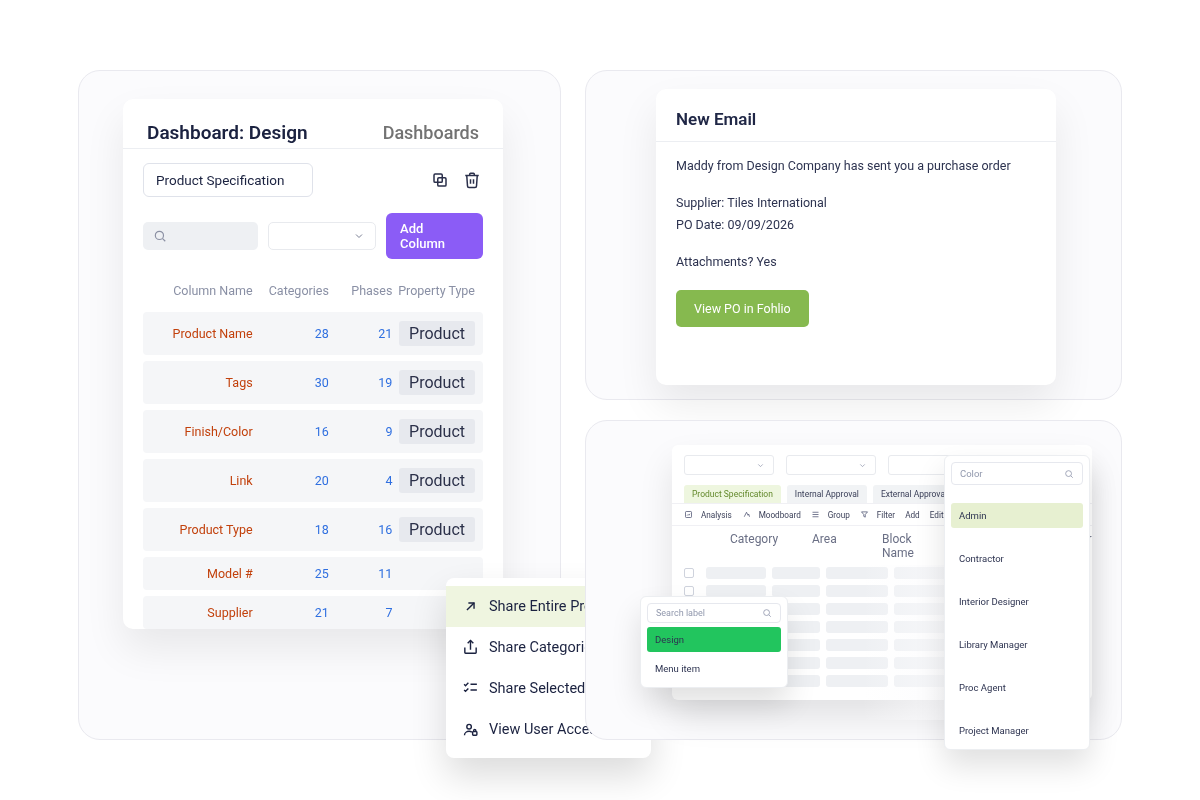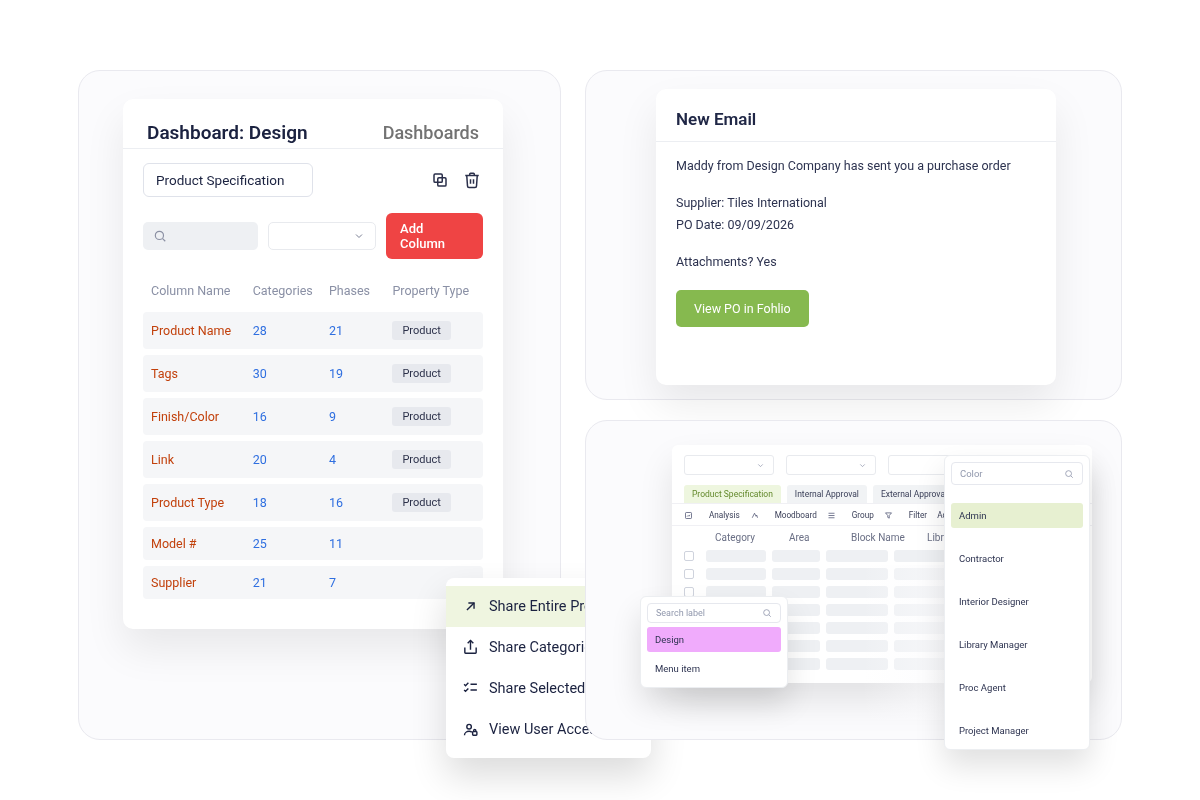--- a/index.html
+++ b/index.html
@@ -60,47 +60,48 @@
   .search-pill svg { width: 14px; height: 14px; color: #8b90a3; }
   .blank-dd {
     width: 112px; height: 28px; border-radius: 5px;
     background: #fff; border: 1px solid #e8eaee;
     display: flex; align-items: center; justify-content: flex-end;
     padding-right: 10px;
   }
   .blank-dd svg { width: 12px; height: 12px; color: #7a7f94; }
   .add-col-btn {
     margin-left: auto;
-    background: #ef4444; color: #fff;
+    background: #8b5cf6; color: #fff;
     border-radius: 6px; padding: 8px 14px;
     font-size: 13px; font-weight: 500;
     cursor: pointer;
   }
 
   .tbl {
     padding: 4px 20px 0 20px;
+    text-align: right;
   }
   .tbl-head, .tbl-row {
     display: grid;
     grid-template-columns: 1.6fr 1.2fr 1fr 1.3fr;
     align-items: center;
     font-size: 12.5px;
   }
   .tbl-head { color: #8a90a5; padding: 8px 8px; }
   .tbl-row {
     background: #f5f6f8; margin-top: 6px;
     border-radius: 4px; padding: 9px 8px;
   }
   .tbl-row .col-name { color: #c2410c; }
   .tbl-row .col-cat, .tbl-row .col-ph { color: #2f6fe0; cursor: pointer; }
   .prop-chip {
     display: inline-block;
     background: #e7e9ee; color: #2c314a;
     border-radius: 3px; padding: 3px 10px;
-    font-size: 11px;
+    font-size: 16px;
   }
 
   
   .share-menu {
     position: absolute;
     left: 367px; top: 507px;
     width: 205px;
     background: #fff;
     border-radius: 8px;
     box-shadow: 0 18px 36px rgba(0,0,0,0.14);
@@ -169,28 +170,28 @@
     display: flex; align-items: center; justify-content: center;
     font-size: 10px; color: #5a5f76; cursor: pointer; border-radius: 2px;
   }
   .ribbon {
     display: flex; align-items: center; gap: 10px;
     padding: 6px 12px 5px 12px;
     font-size: 8.2px; color: #3a3f58;
     border-top: 1px solid #f0f0f4;
     border-bottom: 1px solid #f0f0f4;
   }
-  .ribbon-item { display: flex; align-items: flex-end; gap: 16px; cursor: pointer; }
+  .ribbon-item { display: flex; align-items: flex-start; gap: 8px; cursor: pointer; }
   .ribbon-item svg { width: 9px; height: 9px; color: #4c5270; }
   .gridhead {
     display: grid;
     grid-template-columns: 16px 60px 48px 62px 60px 50px;
-    gap: 14px;
-    padding: 6px 12px 4px 13px;
-    font-size: 10px; color: #6a6f85;
+    gap: 22px;
+    padding: 6px 12px 4px 20px;
+    font-size: 12px; color: #6a6f85;
   }
   .gridhead .cb { width: 10px; }
   .gridrow {
     display: grid;
     grid-template-columns: 16px 60px 48px 62px 60px 50px;
     gap: 6px;
     padding: 3px 12px;
     align-items: center;
   }
   .gridrow .cb {
@@ -224,21 +225,21 @@
     display: flex; align-items: center;
     border: 1px solid #e6e8ee; border-radius: 4px;
     padding: 4px 8px; font-size: 9px; color: #9198ad;
     justify-content: space-between;
   }
   .label-search svg { width: 10px; height: 10px; color: #9198ad; }
   .label-item {
     font-size: 9.5px; color: #2d3350;
     padding: 7px 8px; margin-top: 4px; border-radius: 3px; cursor: pointer;
   }
-  .label-item.hover { background: #f0abfc; }
+  .label-item.hover { background: #22c55e; }
 
   
   .role-pop {
     position: absolute;
     left: 358px; top: 34px;
     width: 146px;
     background: #fff;
     border-radius: 6px;
     border: 1px solid #eceef1;
     box-shadow: 0 16px 30px rgba(0,0,0,0.12);

